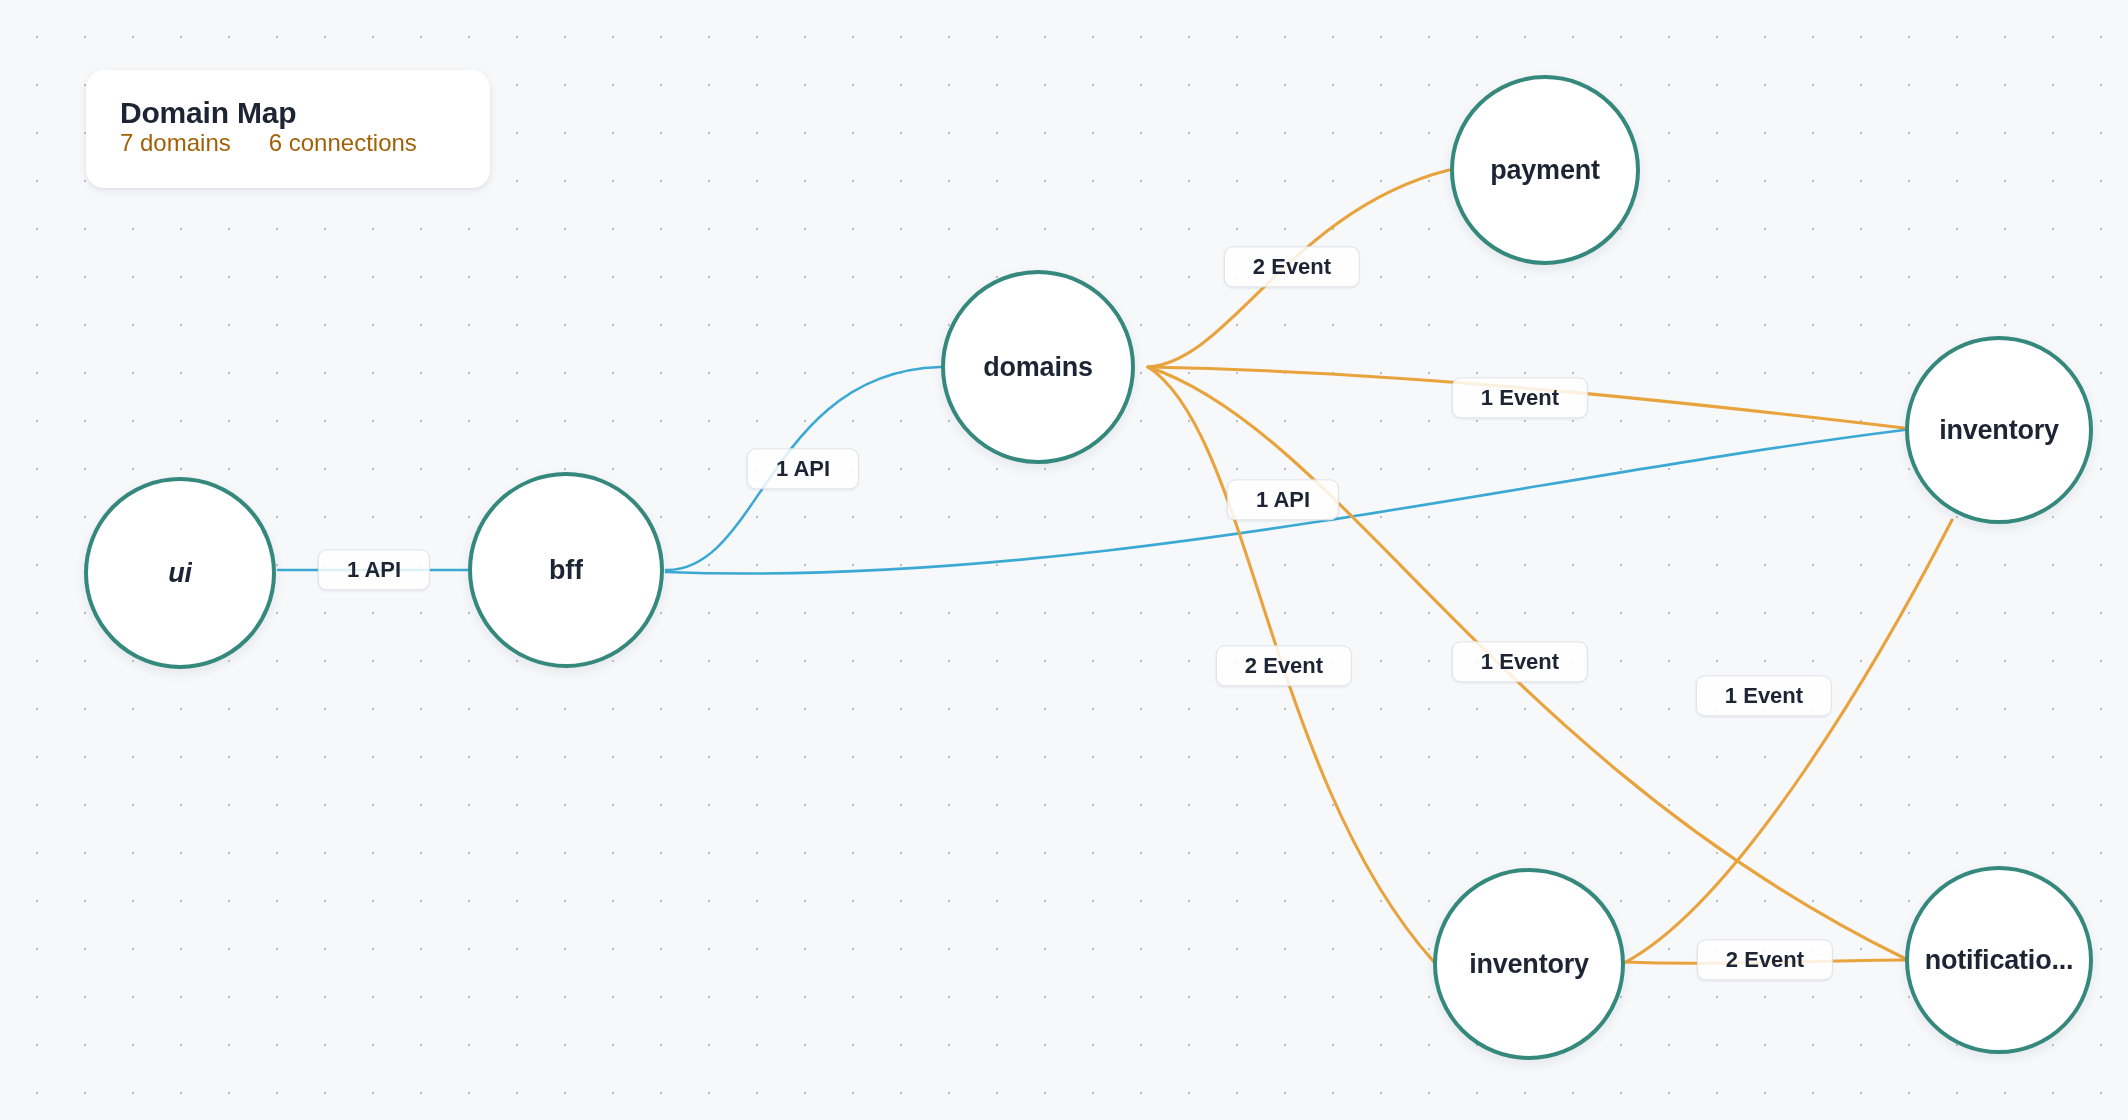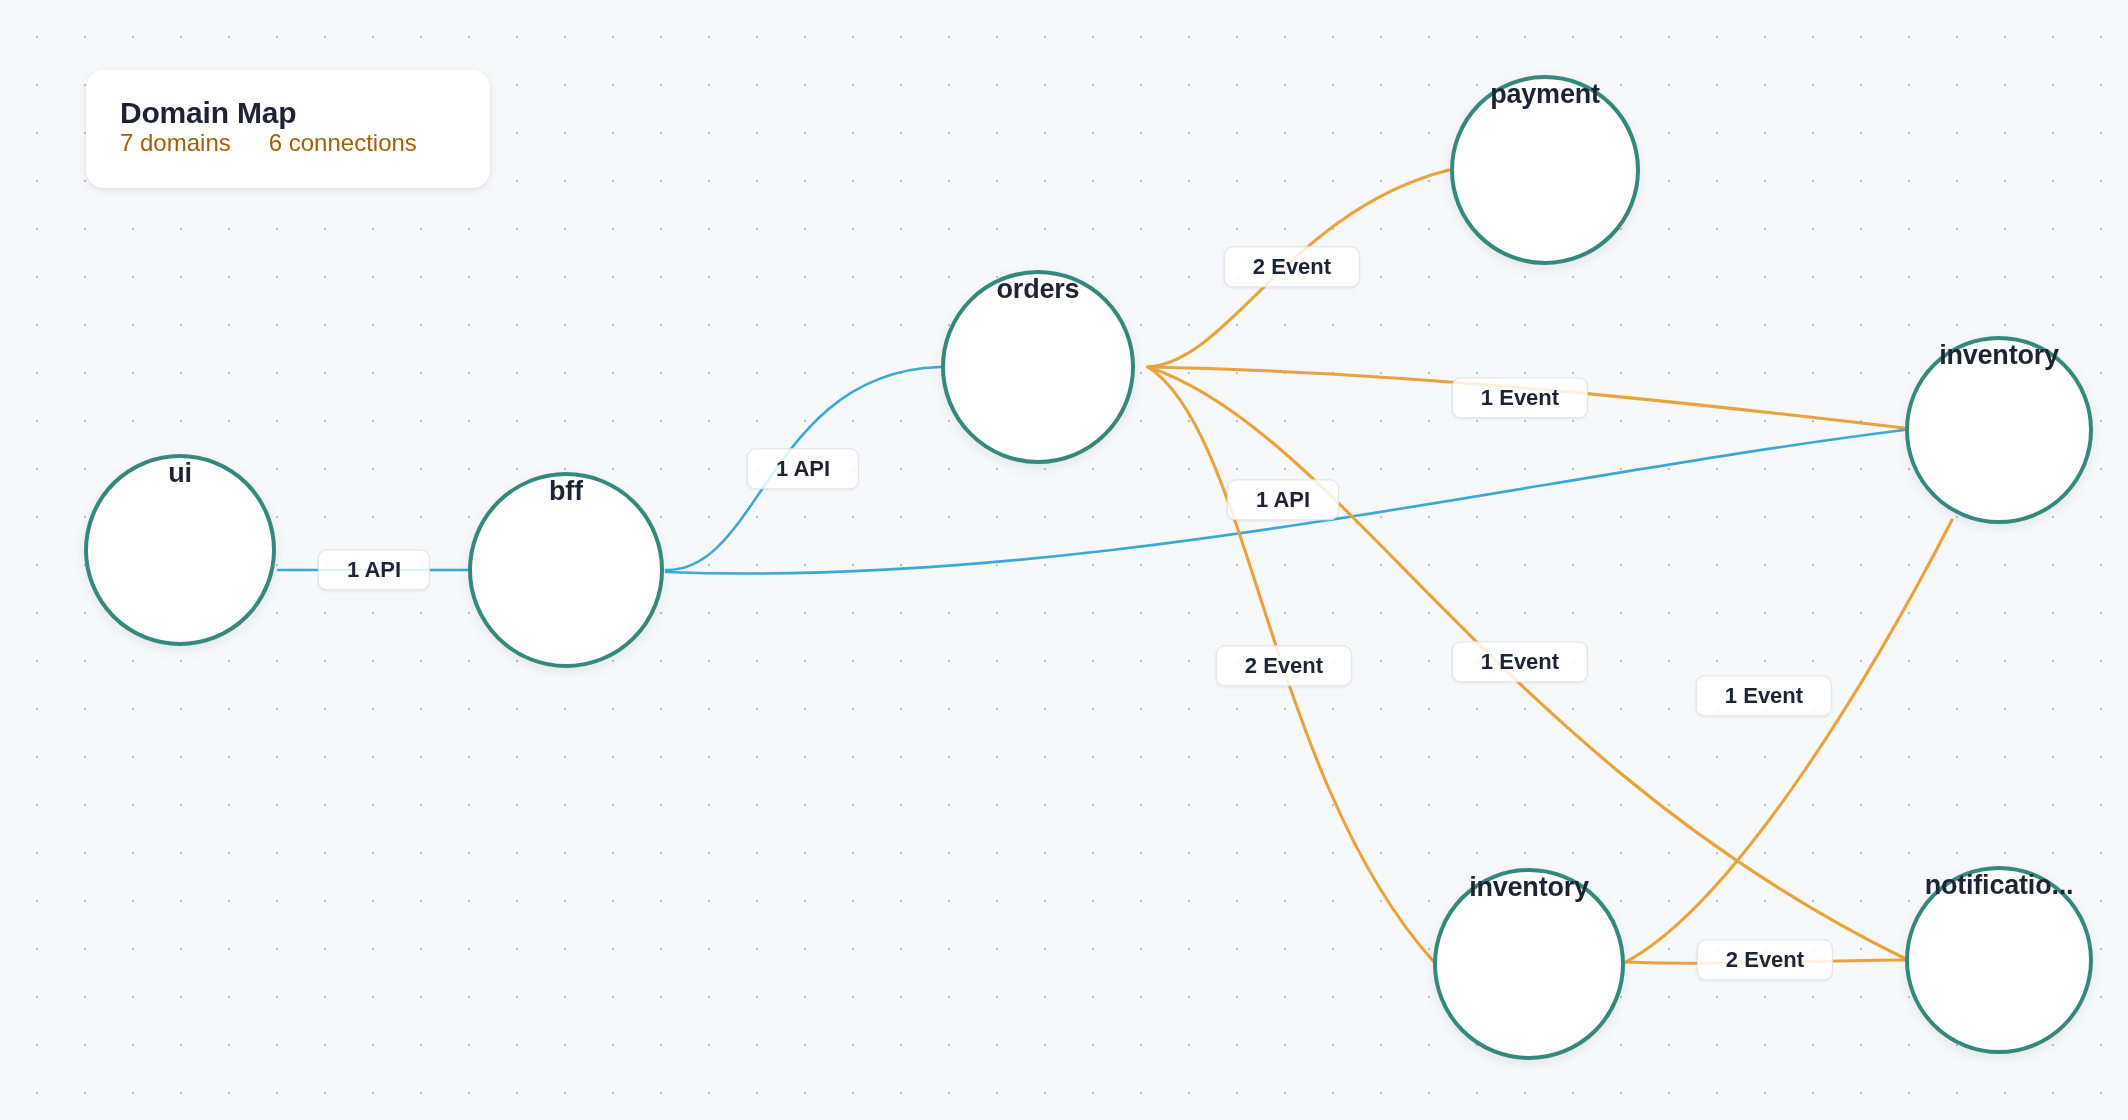--- a/index.html
+++ b/index.html
@@ -57,20 +57,21 @@
   }
 
   
   .node {
     position: absolute;
     box-sizing: border-box;
     border-radius: 50%;
     background: #ffffff;
     border: 4.5px solid #35887c;
     display: flex;
+    align-items: center;
     justify-content: center;
     box-shadow: 0 4px 12px rgba(23,38,59,0.08);
   }
   .node-label {
     font-size: 27px;
     font-weight: 700;
     color: #1d2433;
     letter-spacing: -0.2px;
     white-space: nowrap;
     overflow: hidden;
@@ -115,28 +116,28 @@
 
   <div class="legend-card">
     <div class="legend-title">Domain Map</div>
     <div class="legend-stats">
       <span>7 domains</span>
       <span>6 connections</span>
     </div>
   </div>
 
   <div id="nodes-layer">
-      <div class="node" style="left: 84px; top: 454px; width: 192px; height: 192px;">
+      <div class="node" style="left: 84px; top: 477px; width: 192px; height: 192px; font-style: italic;">
         <span class="node-label">ui</span>
       </div>
       <div class="node" style="left: 468px; top: 472px; width: 196px; height: 196px;">
         <span class="node-label">bff</span>
       </div>
       <div class="node" style="left: 941px; top: 270px; width: 194px; height: 194px;">
-        <span class="node-label">orders</span>
+        <span class="node-label">domains</span>
       </div>
       <div class="node" style="left: 1450px; top: 75px; width: 190px; height: 190px;">
         <span class="node-label">payment</span>
       </div>
       <div class="node" style="left: 1905px; top: 336px; width: 188px; height: 188px;">
         <span class="node-label">inventory</span>
       </div>
       <div class="node" style="left: 1433px; top: 868px; width: 192px; height: 192px;">
         <span class="node-label">inventory</span>
       </div>

